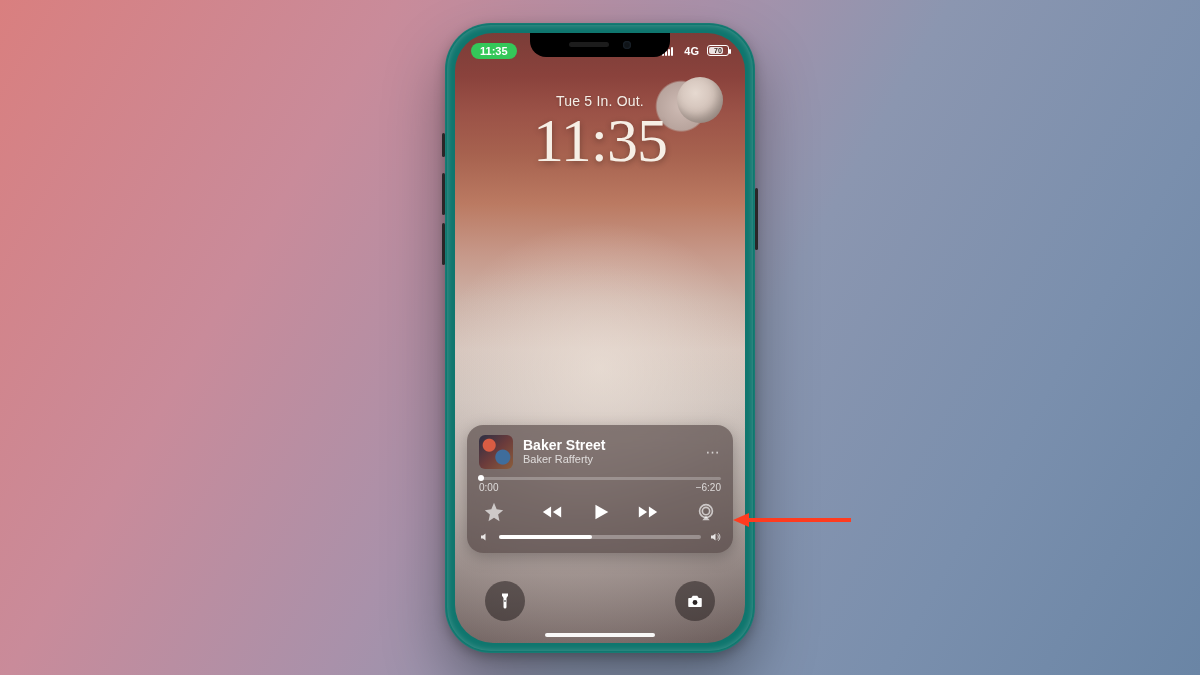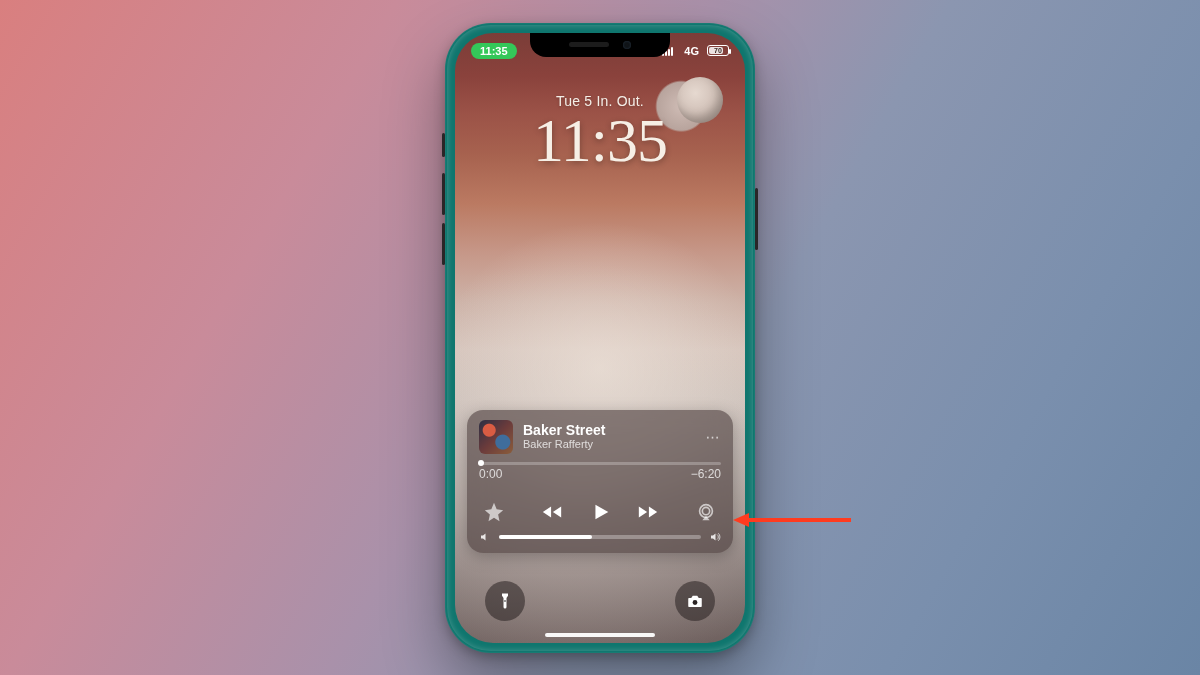--- a/index.html
+++ b/index.html
@@ -189,21 +189,21 @@
   .track { flex:1 1 auto; min-width:0; }
   .title { font-size:14px; font-weight:700; line-height:1.15; }
   .artist { font-size:11px; color:rgba(255,255,255,.75); line-height:1.15; }
   .more { width:16px; text-align:center; color:rgba(255,255,255,.7); font-size:14px; letter-spacing:1px;}
   .scrub {
     position:relative; height:3px; background:rgba(255,255,255,.25); border-radius:2px;
     margin: 2px 0 2px 0;
   }
   .scrub .prog { position:absolute; left:0; top:0; bottom:0; width:1%; background:#fff; border-radius:2px;}
   .scrub .dot { position:absolute; left:1%; top:50%; width:6px;height:6px;background:#fff;border-radius:50%; transform:translate(-50%,-50%);}
-  .times { display:flex; justify-content:space-between; font-size:12px; color:rgba(255,255,255,.75); margin-bottom:20px;}
+  .times { display:flex; justify-content:space-between; font-size:10px; color:rgba(255,255,255,.75); margin-bottom:8px;}
   .controls {
     display:flex; align-items:center; justify-content:space-between;
     padding: 0 4px;
     margin-bottom:8px;
   }
   .controls .mid { display:flex; align-items:center; gap:26px; }
   .ctrl { width:22px; height:22px; display:flex; align-items:center; justify-content:center; color:#fff; }
   .ctrl.dim { color: rgba(255,255,255,.65); }
   .ctrl svg { width:100%; height:100%; display:block; }
   .play svg { width:26px; height:26px; }

